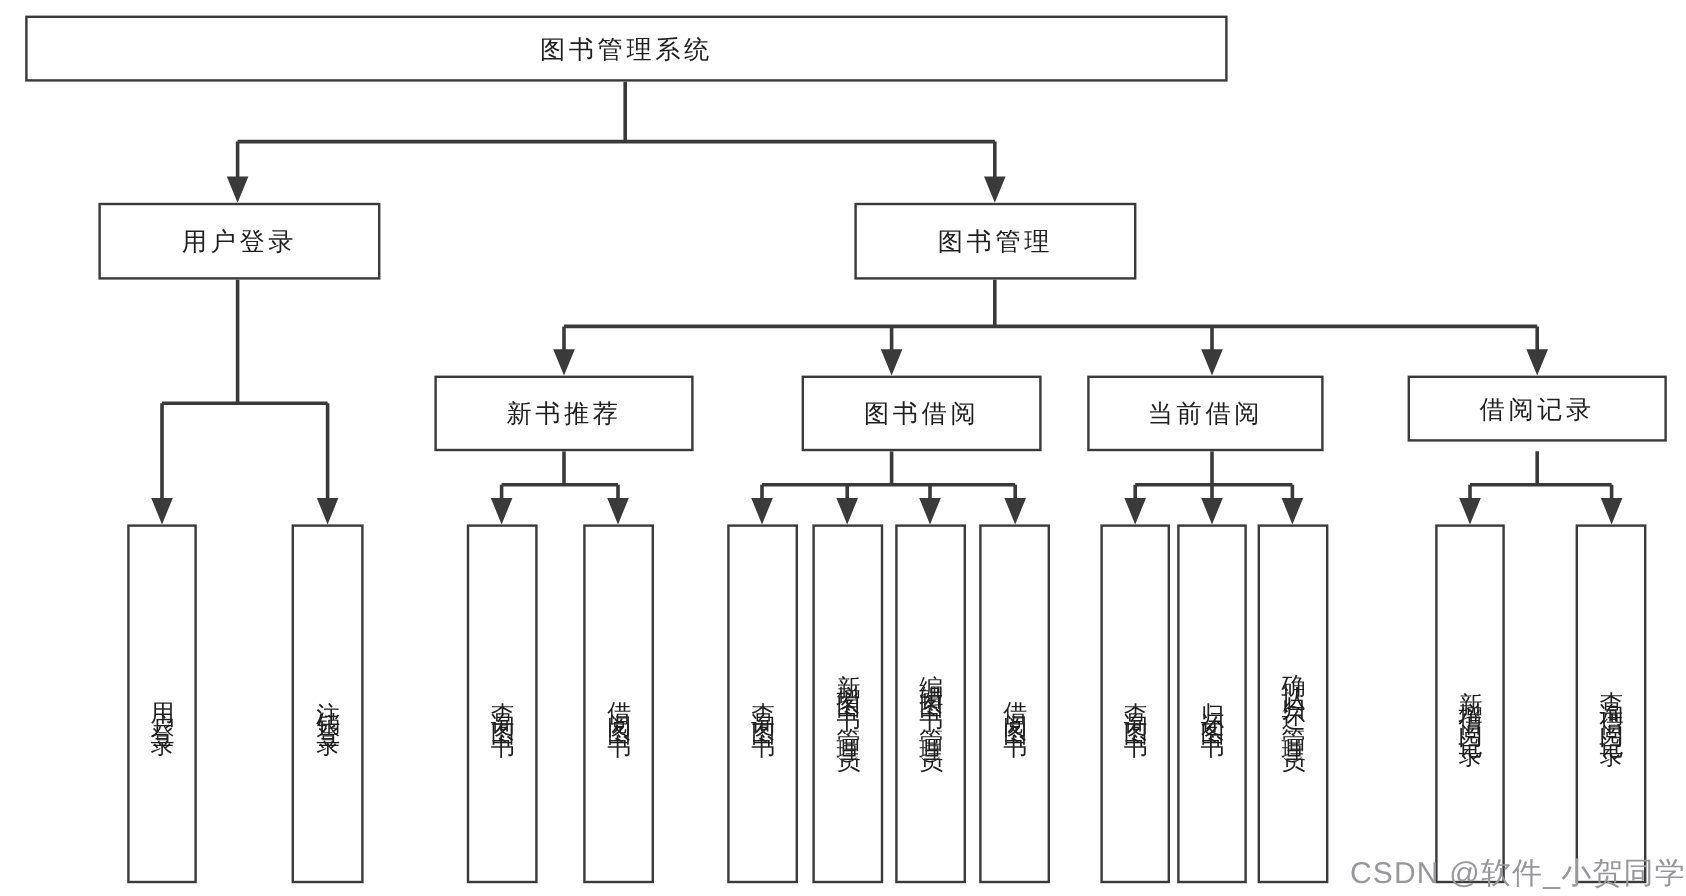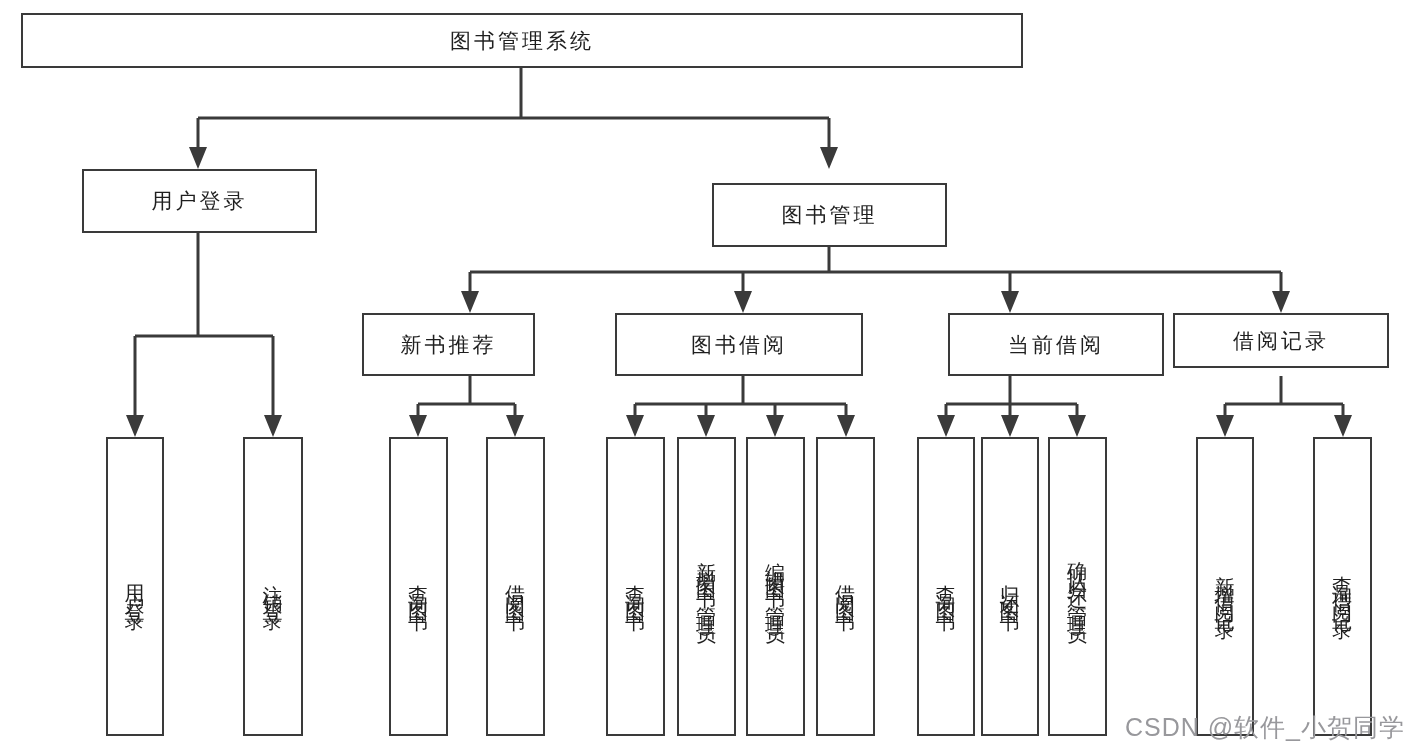--- a/index.html
+++ b/index.html
@@ -114,31 +114,31 @@
       M1334 415h18L1343 437z"></path>
   </svg>
 
   <div class="node hbox" style="left:21px;top:13px;width:1002px;height:55px">
     <span>图书管理系统</span>
   </div>
 
   <div class="node hbox" style="left:82px;top:169px;width:235px;height:64px">
     <span>用户登录</span>
   </div>
-  <div class="node hbox" style="left:712px;top:183px;width:235px;height:64px">
+  <div class="node hbox" style="left:712px;top:169px;width:235px;height:64px">
     <span>图书管理</span>
   </div>
 
-  <div class="node hbox" style="left:362px;top:313px;width:173px;height:63px">
+  <div class="node hbox" style="left:362px;top:313px;width:216px;height:63px">
     <span>新书推荐</span>
   </div>
-  <div class="node hbox" style="left:615px;top:313px;width:248px;height:63px">
+  <div class="node hbox" style="left:668px;top:313px;width:200px;height:63px">
     <span>图书借阅</span>
   </div>
-  <div class="node hbox" style="left:948px;top:313px;width:216px;height:63px">
+  <div class="node hbox" style="left:906px;top:313px;width:197px;height:63px">
     <span>当前借阅</span>
   </div>
   <div class="node hbox" style="left:1173px;top:313px;width:216px;height:55px">
     <span>借阅记录</span>
   </div>
 
   <div class="node vbox" style="left:106px;top:437px;width:58px;height:299px">
     <span class="vtext">用户登录</span>
   </div>
   <div class="node vbox" style="left:243px;top:437px;width:60px;height:299px">

